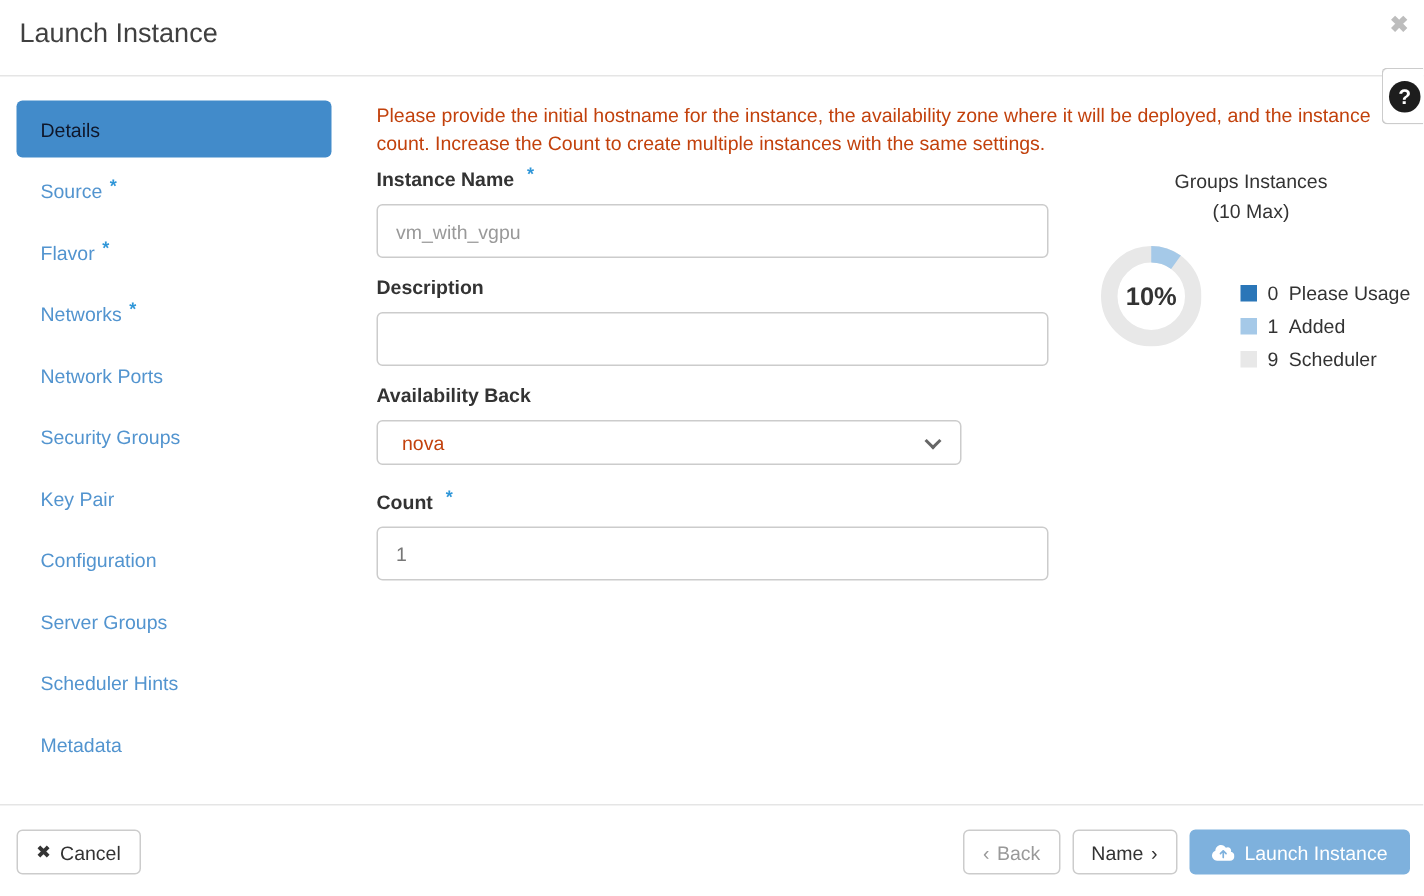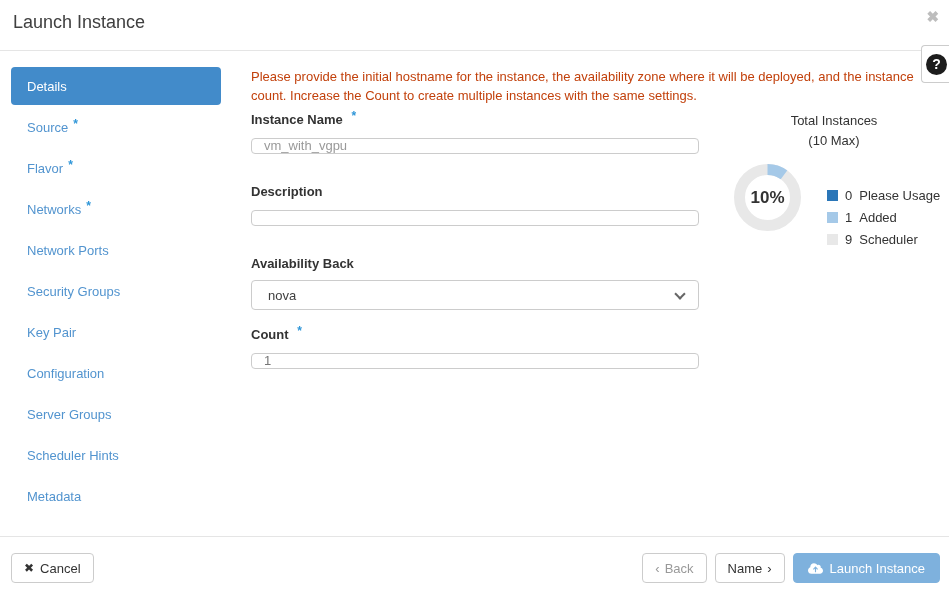--- a/index.html
+++ b/index.html
@@ -18,36 +18,36 @@
     border:1px solid #ccc; border-right:none; border-radius:4px 0 0 4px; z-index:5;
     display:flex; align-items:center; justify-content:flex-end; padding-right:2px; cursor:pointer; }
   .q-circle { width:21px; height:21px; background:#1d1d1d; color:#fff; border-radius:50%;
     font-size:14px; font-weight:bold; display:flex; align-items:center; justify-content:center; }
 
   
   .wizard-nav { position:absolute; left:11px; top:67px; width:210px; }
   .nav-item { height:41px; display:flex; align-items:center; padding-left:16px;
     font-size:13px; color:#5294cf; cursor:pointer; }
   .nav-item.active { height:38px; margin-bottom:2px; background:#428bca; border-radius:4px;
-    color:#ffffff; }
+    color:#0f172a; }
   .req-star { color:#2f96d8; font-weight:bold; margin-left:5px; position:relative; top:-4px;
     font-size:12px; }
 
   
   .intro { position:absolute; left:251px; top:67px; width:665px; font-size:13px;
     line-height:19px; color:#c2410c; }
   .field-group { position:absolute; left:251px; width:448px; }
   .field-label { font-size:13px; font-weight:bold; color:#333; margin-bottom:9px; }
-  .text-input { width:448px; height:16px; border:1px solid #ccc; border-radius:4px;
+  .text-input { width:448px; height:36px; border:1px solid #ccc; border-radius:4px;
     padding:0 12px; font-size:13px; font-family:"Liberation Sans",sans-serif; color:#777;
     outline:none; background:#fff; }
   .text-input::placeholder { color:#999; }
-  .select-box { position:relative; width:448px; height:30px; border:1px solid #ccc;
+  .select-box { position:relative; width:390px; height:30px; border:1px solid #ccc;
     border-radius:4px; background:#fff; cursor:pointer; display:flex; align-items:center;
-    padding:0 16px; font-size:13px; color:#404040; }
+    padding:0 16px; font-size:13px; color:#c2410c; }
   .select-chevron { position:absolute; right:14px; top:9px; width:8px; height:8px;
     border-right:2px solid #666; border-bottom:2px solid #666; transform:rotate(45deg); }
 
   
   .chart-region { position:absolute; left:719px; top:113px; width:230px; }
   .chart-title, .chart-subtitle { text-align:center; font-size:13px; color:#333; }
   .chart-subtitle { margin-top:5px; }
   .donut-row { display:flex; align-items:flex-start; margin-top:16px; }
   .donut-wrap { position:relative; width:67px; height:67px; margin-left:15px;font-weight:bold; }
   .donut-wrap svg { position:absolute; left:0; top:0; }
@@ -150,21 +150,21 @@
 
 <div class="field-group" style="top:327px;">
   <div class="field-label">
     <span>Count</span>
     <span class="req-star">*</span>
   </div>
   <input class="text-input" type="text" value="1" style="">
 </div>
 
 <div class="chart-region">
-  <div class="chart-title">Total Instances</div>
+  <div class="chart-title">Groups Instances</div>
   <div class="chart-subtitle">(10 Max)</div>
   <div class="donut-row">
     <div class="donut-wrap">
       <svg width="67" height="67" viewBox="0 0 67 67">
         <circle id="donut-ring" cx="33.5" cy="33.5" r="28" fill="none" stroke="#e8e8e8" stroke-width="11"></circle>
         <circle id="donut-added" cx="33.5" cy="33.5" r="28" fill="none" stroke="#a5c9e8" stroke-width="11" transform="rotate(-90 33.5 33.5)" stroke-dasharray="17.59291886010284 158.3362697409256"></circle>
       </svg>
       <div class="donut-label">10%</div>
     </div>
     <div class="legend">

